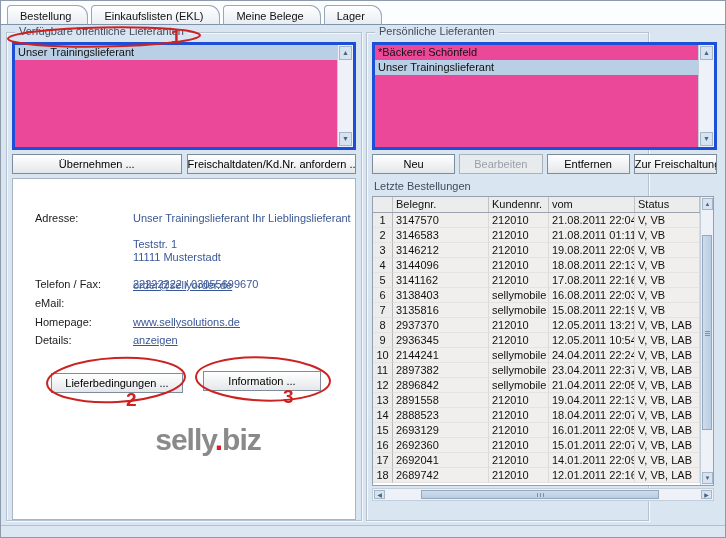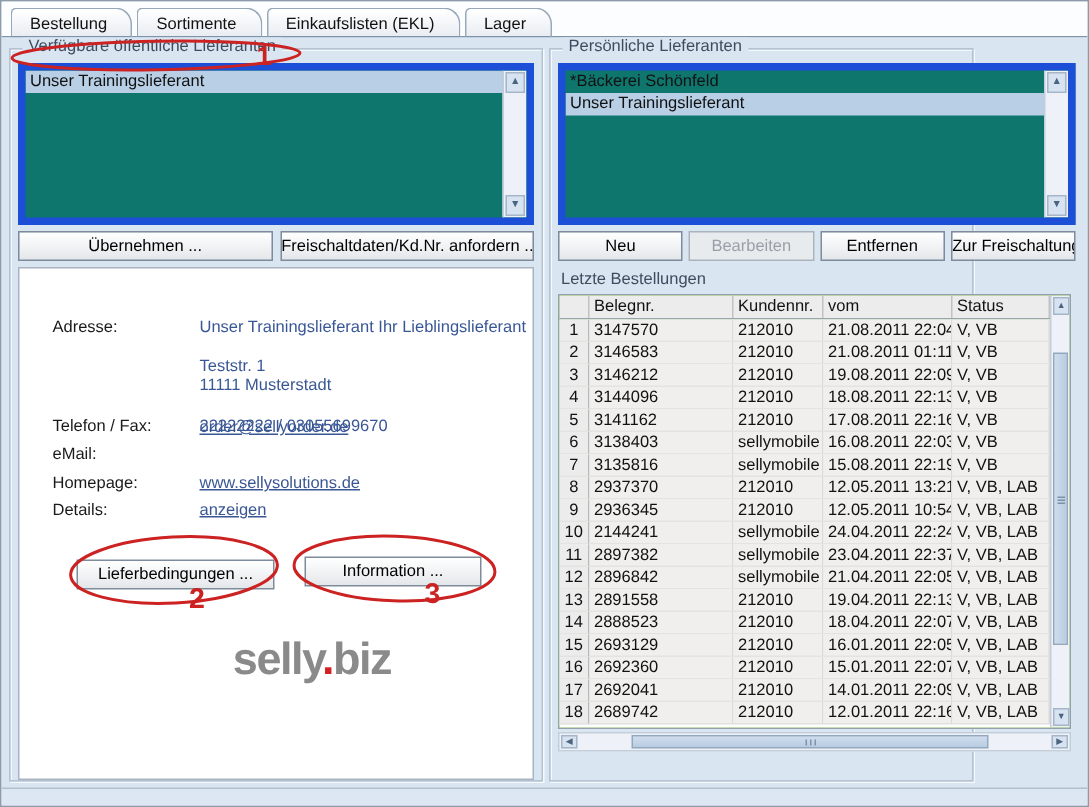--- a/index.html
+++ b/index.html
@@ -12,21 +12,21 @@
   .tab.active{background:#bed3e9;font-weight:bold;border-color:#7d94ad;border-bottom:1px solid #bed3e9;z-index:2;height:21px;}
 
   
   #content{position:absolute;left:0;top:24px;width:724px;height:501px;background:#dae5f2;border-bottom:1px solid #b2bfcd;}
   #bottomstrip{position:absolute;left:0;top:525px;width:724px;height:11px;background:#dce7f3;}
 
   .groupbox{position:absolute;border:1px solid #b6c2d0;box-shadow:inset 1px 1px 0 #f4f9fd, 1px 1px 0 #f4f9fd;}
   .grouptitle{position:absolute;top:-8px;left:8px;background:#dae5f2;padding:0 4px;color:#3f4c5e;white-space:nowrap;z-index:3;}
 
   
-  .listbox{position:absolute;background:#0f766e;border:5px solid #1d4ed8;overflow:hidden;}
+  .listbox{position:absolute;background:#ec4899;border:3px solid #1d4ed8;overflow:hidden;}
   .listitems{position:absolute;left:0;top:0;right:16px;bottom:0;}
   .listitem{height:15px;line-height:15px;padding-left:3px;white-space:nowrap;overflow:hidden;}
   .listitem.selected{background:#b8cfe5;}
   .vscroll{position:absolute;right:0;top:0;bottom:0;width:16px;background:#eef2f8;border-left:1px solid #c3cedb;}
   .sb-btn{position:absolute;left:1px;width:13px;height:14px;background:#d7e3f1;border:1px solid #a5b6c9;color:#4a6580;font-size:7px;line-height:12px;text-align:center;}
   .sb-up{top:1px;} .sb-down{bottom:1px;}
 
   
   .btn{display:inline-block;background:linear-gradient(#ffffff,#e4e7ea);border:1px solid #7e8b9a;color:#000;text-align:center;line-height:18px;height:20px;cursor:default;white-space:nowrap;overflow:hidden;}
   .btn.disabled{color:#9aa0a8;border-color:#aab3bd;background:#e8ebee;}
@@ -67,22 +67,22 @@
   #report-btn{position:absolute;left:241px;top:469px;width:108px;height:23px;background:linear-gradient(#f8fafc,#dfe6ee);border:1px solid #93a0af;box-shadow:1px 2px 2px rgba(0,0,0,.18);text-align:center;line-height:21px;font-size:15px;font-weight:bold;cursor:pointer;}
   #report-btn .p1{color:#16338f;} #report-btn .p2{color:#cc1111;}
 </style>
 </head>
 <body>
 
 <div id="window">
 
   <div id="tabbar">
       <div class="tab">Bestellung</div>
-      <div class="tab">Sortimente</div>
       <div class="tab">Einkaufslisten (EKL)</div>
+      <div class="tab">Meine Belege</div>
       <div class="tab">Lager</div>
     </div>
 
   <div id="content">
 
     <div class="groupbox" style="left:5px;top:7px;width:356px;height:489px;">
       <div class="grouptitle">Verfügbare öffentliche Lieferanten</div>
 
       <div class="listbox" style="left:5px;top:9px;width:344px;height:108px;">
         <div class="listitems">

